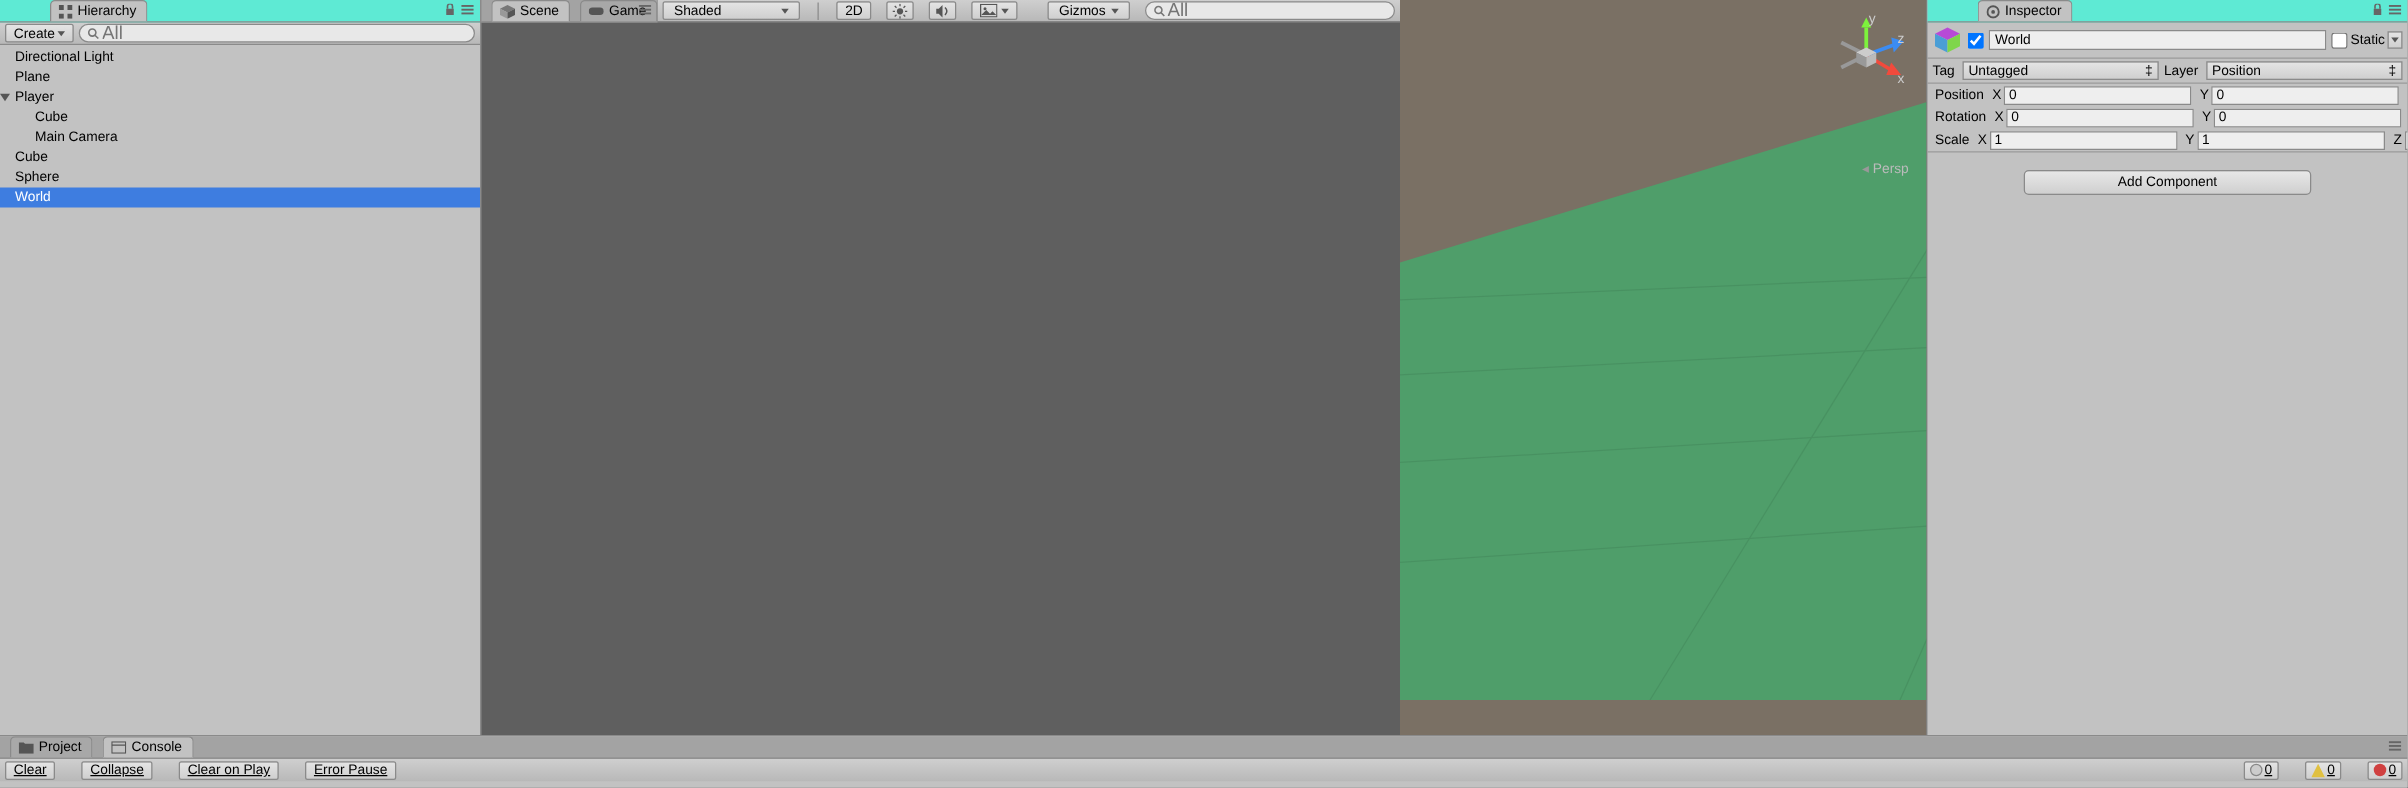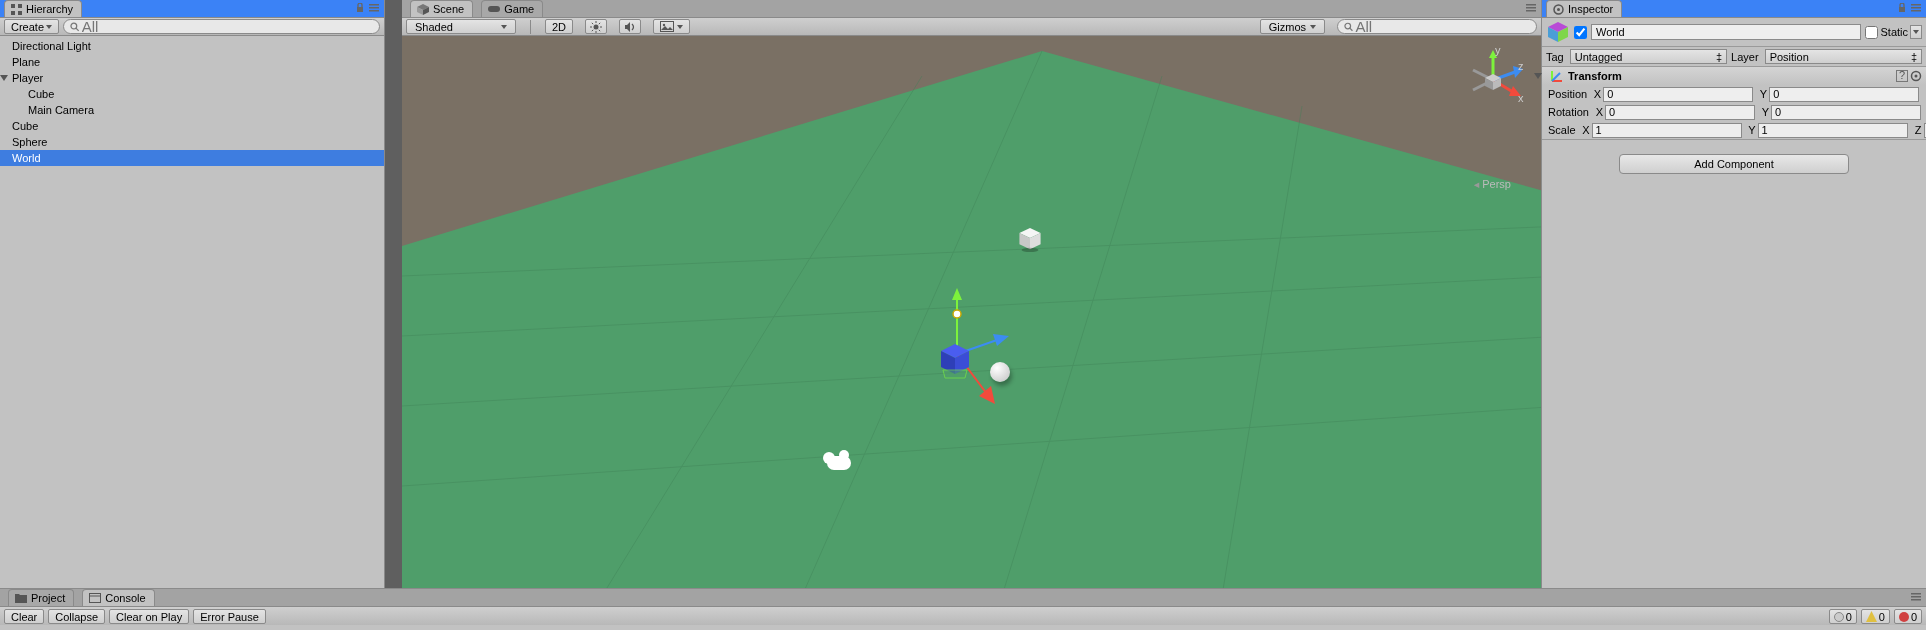--- a/index.html
+++ b/index.html
@@ -4,53 +4,53 @@
 <style>
 * { margin: 0; padding: 0; box-sizing: border-box; font-family: Arial, sans-serif; font-size: 11px; user-select: none; }
 html, body { width: 100%; height: 100%; background: #c2c2c2; color: #000; overflow: hidden; }
 
 .app { display: flex; flex-direction: column; width: 1926px; height: 630px; }
 .upper { display: flex; height: 588px; }
 .lower { display: flex; flex-direction: column; height: 42px; border-top: 1px solid #8a8a8a; background: #c2c2c2; }
 
 
 .hierarchy { width: 385px; display: flex; flex-direction: column; border-right: 1px solid #8a8a8a; background: #c2c2c2; }
-.panel-tab-row { height: 18px; display: flex; align-items: center; background: #3b82f6; position: relative; border-bottom: 1px solid #8a8a8a; }
+.panel-tab-row { height: 18px; display: flex; align-items: center; background: #5eead4; position: relative; border-bottom: 1px solid #8a8a8a; padding-left: 36px; }
 .panel-tab { height: 17px; display: flex; align-items: center; gap: 4px; padding: 0 8px 0 6px; background: #c2c2c2; border: 1px solid #8a8a8a; border-bottom: none; border-radius: 4px 4px 0 0; margin-left: 4px; }
 .panel-tab.inactive { background: #a8a8a8; }
 .panel-menu { position: absolute; right: 4px; top: 2px; display: flex; gap: 2px; align-items: center; }
 .mini-btn { width: 12px; height: 12px; display: flex; align-items: center; justify-content: center; cursor: pointer; }
 
 .hierarchy-toolbar { height: 18px; display: flex; align-items: center; gap: 4px; padding: 1px 4px; border-bottom: 1px solid #8a8a8a; background: linear-gradient(#cfcfcf,#b8b8b8); }
 .create-btn { height: 15px; padding: 0 6px; background: linear-gradient(#e4e4e4,#cfcfcf); border: 1px solid #8a8a8a; border-radius: 2px; display: flex; align-items: center; gap: 2px; cursor: pointer; }
 .search-field { flex: 1; height: 15px; border: 1px solid #8a8a8a; border-radius: 8px; background: #e8e8e8; display: flex; align-items: center; padding: 0 6px; gap: 2px; }
 .search-field input { border: none; background: transparent; outline: none; width: 100%; font-size: 15px; color: #555; }
 .search-icon { width: 10px; height: 10px; }
 
 .hierarchy-tree { flex: 1; overflow: auto; background: #c2c2c2; padding-top: 2px; }
 .tree-item { height: 16px; display: flex; align-items: center; padding-left: 12px; cursor: pointer; }
 .tree-item.child { padding-left: 28px; }
 .tree-item.selected { background: #3e7de0; color: #fff; }
 .foldout { width: 10px; height: 10px; margin-left: -10px; margin-right: 0px; }
 .foldout.open::before { content: ""; display: block; width: 0; height: 0; border-left: 4px solid transparent; border-right: 4px solid transparent; border-top: 6px solid #555; transform: translate(-2px, 2px);}
 
 
-.center { flex: 1; display: flex; flex-direction: column; background: #5f5f5f; position: relative; padding-left: 17px; }
+.center { flex: 1; display: flex; flex-direction: row; background: #5f5f5f; position: relative; }
 .center-tabs { height: 18px; display: flex; align-items: flex-end; background: #a3a3a3; border-bottom: 1px solid #8a8a8a; padding-left: 4px; gap: 4px; position: relative;}
 .scene-toolbar { height: 18px; display: flex; align-items: center; padding: 1px 4px; gap: 12px; border-bottom: 1px solid #8a8a8a; background: linear-gradient(#cfcfcf,#b8b8b8); }
 .dropdown-btn { height: 15px; padding: 0 8px; background: linear-gradient(#e4e4e4,#cfcfcf); border: 1px solid #8a8a8a; border-radius: 2px; display: flex; align-items: center; gap: 4px; cursor: pointer; }
 .dropdown-btn .tri { width: 0; height: 0; border-left: 3px solid transparent; border-right: 3px solid transparent; border-top: 4px solid #555; }
 .toggle-btn { width: 22px; height: 15px; background: linear-gradient(#e4e4e4,#cfcfcf); border: 1px solid #8a8a8a; border-radius: 2px; display: flex; align-items: center; justify-content: center; cursor: pointer; }
 .toggle-btn.wide { width: auto; padding: 0 6px;}
 .vseparator { width: 1px; height: 14px; background: #8a8a8a; margin: 0 2px;}
 
 .viewport { flex: 1; position: relative; overflow: hidden; background: #5f5f5f; }
 .viewport-bg { position: absolute; inset: 0; background: #7a7064; }
 .gizmo-overlay { position: absolute; right: 16px; top: 12px; width: 64px; height: 80px; }
-.persp-label { position: absolute; right: 30px; top: 128px; color: #bbb; font-size: 11px; margin-top: 14px; }
+.persp-label { position: absolute; right: 14px; top: 128px; color: #bbb; font-size: 11px; }
 .cube3d { position: absolute; width: 24px; height: 24px; }
 .sphere3d { position: absolute; width: 20px; height: 20px; border-radius: 50%; background: radial-gradient(circle at 35% 30%, #fff, #c0c0c0); box-shadow: 2px 4px 4px rgba(0,0,0,0.3);}
 .cloud { position: absolute; width: 24px; height: 14px; background: #fff; border-radius: 8px; }
 .cloud::before { content:""; position:absolute; width:12px; height:12px; background:#fff; border-radius:50%; left:-4px; top:-4px;}
 .cloud::after { content:""; position:absolute; width:10px; height:10px; background:#fff; border-radius:50%; right:2px; top:-6px;}
 .move-gizmo { position: absolute; left: 50%; top: 50%; }
 
 
 .inspector { width: 385px; display: flex; flex-direction: column; border-left: 1px solid #8a8a8a; background: #c2c2c2; }
 .go-header { display: flex; align-items: center; gap: 4px; padding: 2px 4px; border-bottom: 1px solid #9a9a9a; }
@@ -68,21 +68,21 @@
 .prop-row { display:flex; align-items:center; height:18px; padding: 0 6px; gap:4px;}
 .prop-row .plabel { width: 120px; }
 .axis-field { flex:1; display:flex; align-items:center; gap:2px;}
 .axis-field .ax { width:10px; text-align:right;}
 .axis-field input { flex:1; min-width:0; height:15px; border:1px solid #8a8a8a; background:#eee; padding:0 3px; outline:none; text-align:left;}
 .add-component { display:flex; justify-content:center; padding: 14px 0;}
 .add-component button { width: 230px; height:20px; border:1px solid #8a8a8a; border-radius:4px; background: linear-gradient(#e8e8e8,#cfcfcf); cursor:pointer;}
 
 
 .lower-tabs { height: 18px; display:flex; align-items:flex-end; background:#a3a3a3; border-bottom:1px solid #8a8a8a; padding-left:4px; gap:4px; position:relative;}
-.console-toolbar { height: 18px; display:flex; align-items:flex-end; gap:4px; padding:1px 4px; background: linear-gradient(#cfcfcf,#b8b8b8);}
+.console-toolbar { height: 18px; display:flex; align-items:center; gap:21px; padding:1px 4px; background: linear-gradient(#cfcfcf,#b8b8b8); text-decoration: underline;}
 .tool-btn { height:15px; padding:0 6px; border:1px solid #8a8a8a; border-radius:2px; background: linear-gradient(#e4e4e4,#cfcfcf); cursor:pointer; display:flex; align-items:center;}
 .console-toolbar .spacer { flex:1;}
 .status-pill { height:15px; padding:0 4px; border:1px solid #8a8a8a; border-radius:2px; background: linear-gradient(#e4e4e4,#cfcfcf); display:flex; align-items:center; gap:2px;}
 .status-pill .circ { width:10px; height:10px; border-radius:50%;}
 svg { display:block; }
 input[type=checkbox]{ width:13px; height:13px; margin:0;}
 </style>
 </head>
 <body>
 
@@ -362,43 +362,20 @@
             <span>‡</span>
           </div>
         <span class="lbl">Layer</span>
         <div class="layer-dd">
             <span>Position</span>
             <span>‡</span>
           </div>
       </div>
 
       <div class="component">
-        <div class="comp-header">
-          <span class="foldout open"></span>
-          <svg width="14" height="14" viewBox="0 0 14 14">
-              <line x1="2" y1="12" x2="2" y2="2" stroke="#7df23c" stroke-width="2"></line>
-              <line x1="2" y1="12" x2="12" y2="12" stroke="#f24a3c" stroke-width="2"></line>
-              <line x1="2" y1="12" x2="10" y2="4" stroke="#3c8cf2" stroke-width="2"></line>
-            </svg>
-          <span class="bold">Transform</span>
-          <div class="rhs">
-            <span class="mini-btn">
-                <svg width="12" height="12" viewBox="0 0 12 12">
-                  <rect x="0.5" y="0.5" width="11" height="11" fill="none" stroke="#777"></rect>
-                  <text x="3" y="9" font-size="9" fill="#555">?</text>
-                </svg>
-              </span>
-            <span class="mini-btn">
-                <svg width="12" height="12" viewBox="0 0 12 12">
-                  <circle cx="6" cy="6" r="4.5" fill="none" stroke="#555" stroke-width="1.5"></circle>
-                  <circle cx="6" cy="6" r="1.5" fill="#555"></circle>
-                </svg>
-              </span>
-          </div>
-        </div>
         <div class="prop-row">
           <span class="plabel">Position</span>
           <div class="axis-field">
               <span class="ax">X</span>
               <input value="0" style="">
             </div>
           <div class="axis-field">
               <span class="ax">Y</span>
               <input value="0" style="">
             </div>

